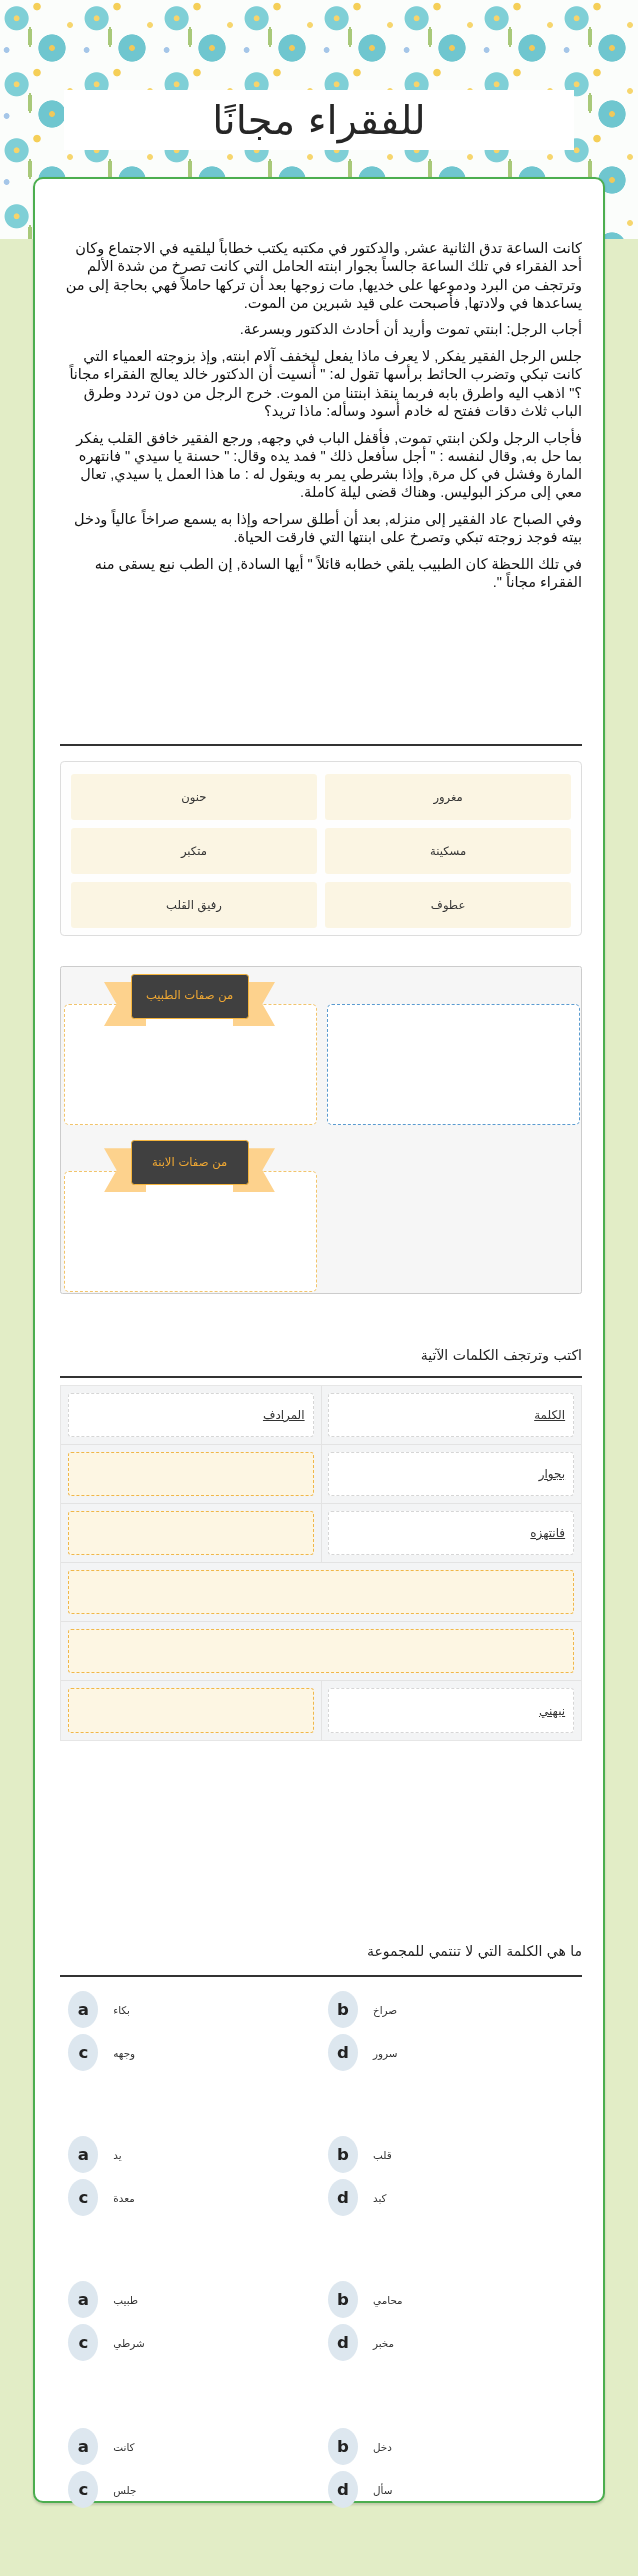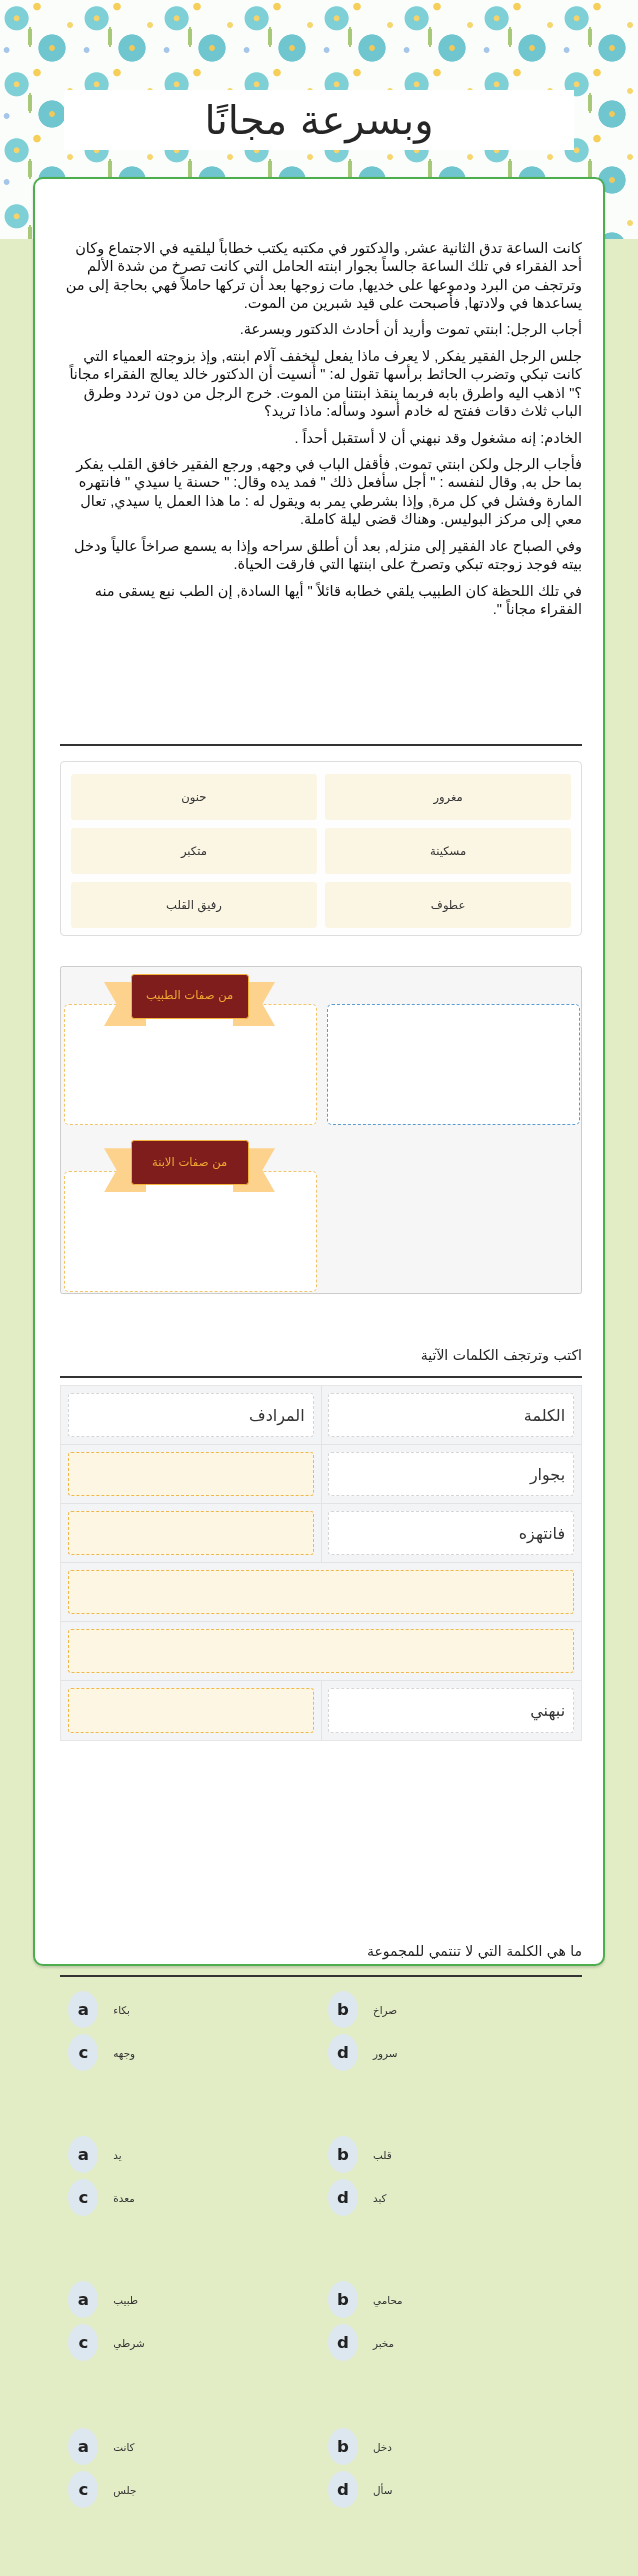--- a/index.html
+++ b/index.html
@@ -31,21 +31,21 @@
       position: absolute; left: 64px; top: 90px; width: 510px; height: 60px;
       background: #fff;
       display: flex; align-items: center; justify-content: center;
     }
     .title-banner h1 {
       font-family: "DejaVu Sans", sans-serif;
       font-size: 40px; font-weight: normal; color: #262626; direction: rtl;
     }
     
     .card {
-      position: absolute; left: 33px; top: 177px; width: 572px; height: 1789px;
+      position: absolute; left: 33px; top: 177px; width: 572px; height: 2326px;
       background: #fff;
       border: 2.5px solid #4cae4f;
       border-radius: 10px;
       box-shadow: 0 1.7px 2.5px rgba(0,0,0,0.15);
     }
     .inner { position: absolute; left: 25px; width: 522px; }
     .story {
       top: 60px; direction: rtl; text-align: right;
       font-size: 14.5px; line-height: 18.3px; color: #111;
     }
@@ -78,21 +78,21 @@
       position: absolute; width: 171px; height: 46px;
     }
     .ribbon .tail {
       position: absolute; top: 8.3px; width: 42px; height: 44px;
       background: #fdd28d;
     }
     .ribbon .tail.l { left: 0; clip-path: polygon(0 0, 100% 0, 100% 100%, 0 100%, 30% 50%); }
     .ribbon .tail.r { right: 0; clip-path: polygon(0 0, 100% 0, 70% 50%, 100% 100%, 0 100%); }
     .ribbon .box {
       position: absolute; left: 26.6px; top: 0; width: 118px; height: 45px;
-      background: #7f1d1d; border: 1.7px solid #f5b53d; border-radius: 3.3px;
+      background: #404040; border: 1.7px solid #f5b53d; border-radius: 3.3px;
       display: flex; align-items: center; justify-content: center; text-align: center;
       font-family: "DejaVu Sans", sans-serif; font-size: 11.6px; color: #f0a833; direction: rtl;
       line-height: 21.6px; padding: 0 5px;
     }
     .ribbon.blue .tail { background: #94cdf7; }
     .ribbon.blue .box { background: #f2f7fb; border-color: #4b9bd6; color: #4b9bd6; height: 71px; }
     
     .sec-title {
       position: absolute; left: 25px; width: 522px; direction: rtl; text-align: right;
       font-family: "DejaVu Sans", sans-serif; font-size: 14px; color: #222;
@@ -101,21 +101,21 @@
     .syn {
       top: 1207px; border: 0.8px solid #e6e6e6; background: #f3f4f5;
     }
     .syn .row { display: flex; direction: rtl; height: 59px; border-bottom: 0.8px solid #e3e3e3; }
     .syn .row:last-child { border-bottom: none; }
     .syn .cell { flex: 1; padding: 6.6px 6.6px; border-left: 0.8px solid #e3e3e3; }
     .syn .cell:last-child { border-left: none; }
     .syn .slot {
       height: 100%; border: 0.8px dashed #d6d6d6; border-radius: 3.3px; background: #fff;
       display: flex; align-items: center; padding: 0 8.3px;
-      font-family: "DejaVu Sans", sans-serif; font-size: 16px; color: #333; direction: rtl;
+      font-family: "DejaVu Sans", sans-serif; font-size: 12px; color: #333; direction: rtl; text-decoration: underline;
     }
     .syn .slot.answer { background: #fdf6e3; border: 1.2px dashed #f0b74a; }
     
     .mcq { direction: ltr; }
     .mcq .group { position: absolute; left: 25px; width: 522px; height: 91px; }
     .opt { position: absolute; display: flex; align-items: center; width: 216px; height: 37px; }
     .badge {
       width: 30px; height: 37px; border-radius: 50%;
       background: #dde7ef;
       display: flex; align-items: center; justify-content: center;
@@ -123,30 +123,29 @@
     }
     .opt-text {
       margin-left: 15px; font-family: "DejaVu Sans", sans-serif; font-size: 10.4px; color: #333; direction: rtl;
     }
   </style>
 </head>
 <body>
 
 <div class="floral"></div>
 <div class="title-banner">
-  <h1>وبسرعة مجانًا</h1>
+  <h1>للفقراء مجانًا</h1>
 </div>
 
 <div class="card">
 
   <div class="inner story">
     <p>كانت الساعة تدق الثانية عشر, والدكتور في مكتبه يكتب خطاباً ليلقيه في الاجتماع وكان أحد الفقراء في تلك الساعة جالساً بجوار ابنته الحامل التي كانت تصرخ من شدة الألم وترتجف من البرد ودموعها على خديها, مات زوجها بعد أن تركها حاملاً فهي بحاجة إلى من يساعدها في ولادتها, فأصبحت على قيد شبرين من الموت.</p>
     <p>أجاب الرجل: ابنتي تموت وأريد أن أحادث الدكتور وبسرعة.</p>
     <p>جلس الرجل الفقير يفكر, لا يعرف ماذا يفعل ليخفف آلام ابنته, وإذ بزوجته العمياء التي كانت تبكي وتضرب الحائط برأسها تقول له: " أنسيت أن الدكتور خالد يعالج الفقراء مجاناً ؟" اذهب اليه واطرق بابه فربما ينقذ ابنتنا من الموت. خرج الرجل من دون تردد وطرق الباب ثلاث دقات ففتح له خادم أسود وسأله: ماذا تريد؟</p>
-    <p>الخادم: إنه مشغول وقد نبهني أن لا أستقبل أحداً .</p>
     <p>فأجاب الرجل ولكن ابنتي تموت, فأقفل الباب في وجهه, ورجع الفقير خافق القلب يفكر بما حل به, وقال لنفسه : " أجل سأفعل ذلك " فمد يده وقال: " حسنة يا سيدي " فانتهره المارة وفشل في كل مرة, وإذا بشرطي يمر به ويقول له : ما هذا العمل يا سيدي, تعال معي إلى مركز البوليس. وهناك قضى ليلة كاملة.</p>
     <p>وفي الصباح عاد الفقير إلى منزله, بعد أن أطلق سراحه وإذا به يسمع صراخاً عالياً ودخل بيته فوجد زوجته تبكي وتصرخ على ابنتها التي فارقت الحياة.</p>
     <p>في تلك اللحظة كان الطبيب يلقي خطابه قائلاً " أيها السادة, إن الطب نبع يسقى منه الفقراء مجاناً ".</p>
   </div>
 
   <div class="rule" style="top:565px"></div>
 
   <div class="inner bank" style="top:582px">
     <div class="word">مغرور</div>
     <div class="word">حنون</div>

